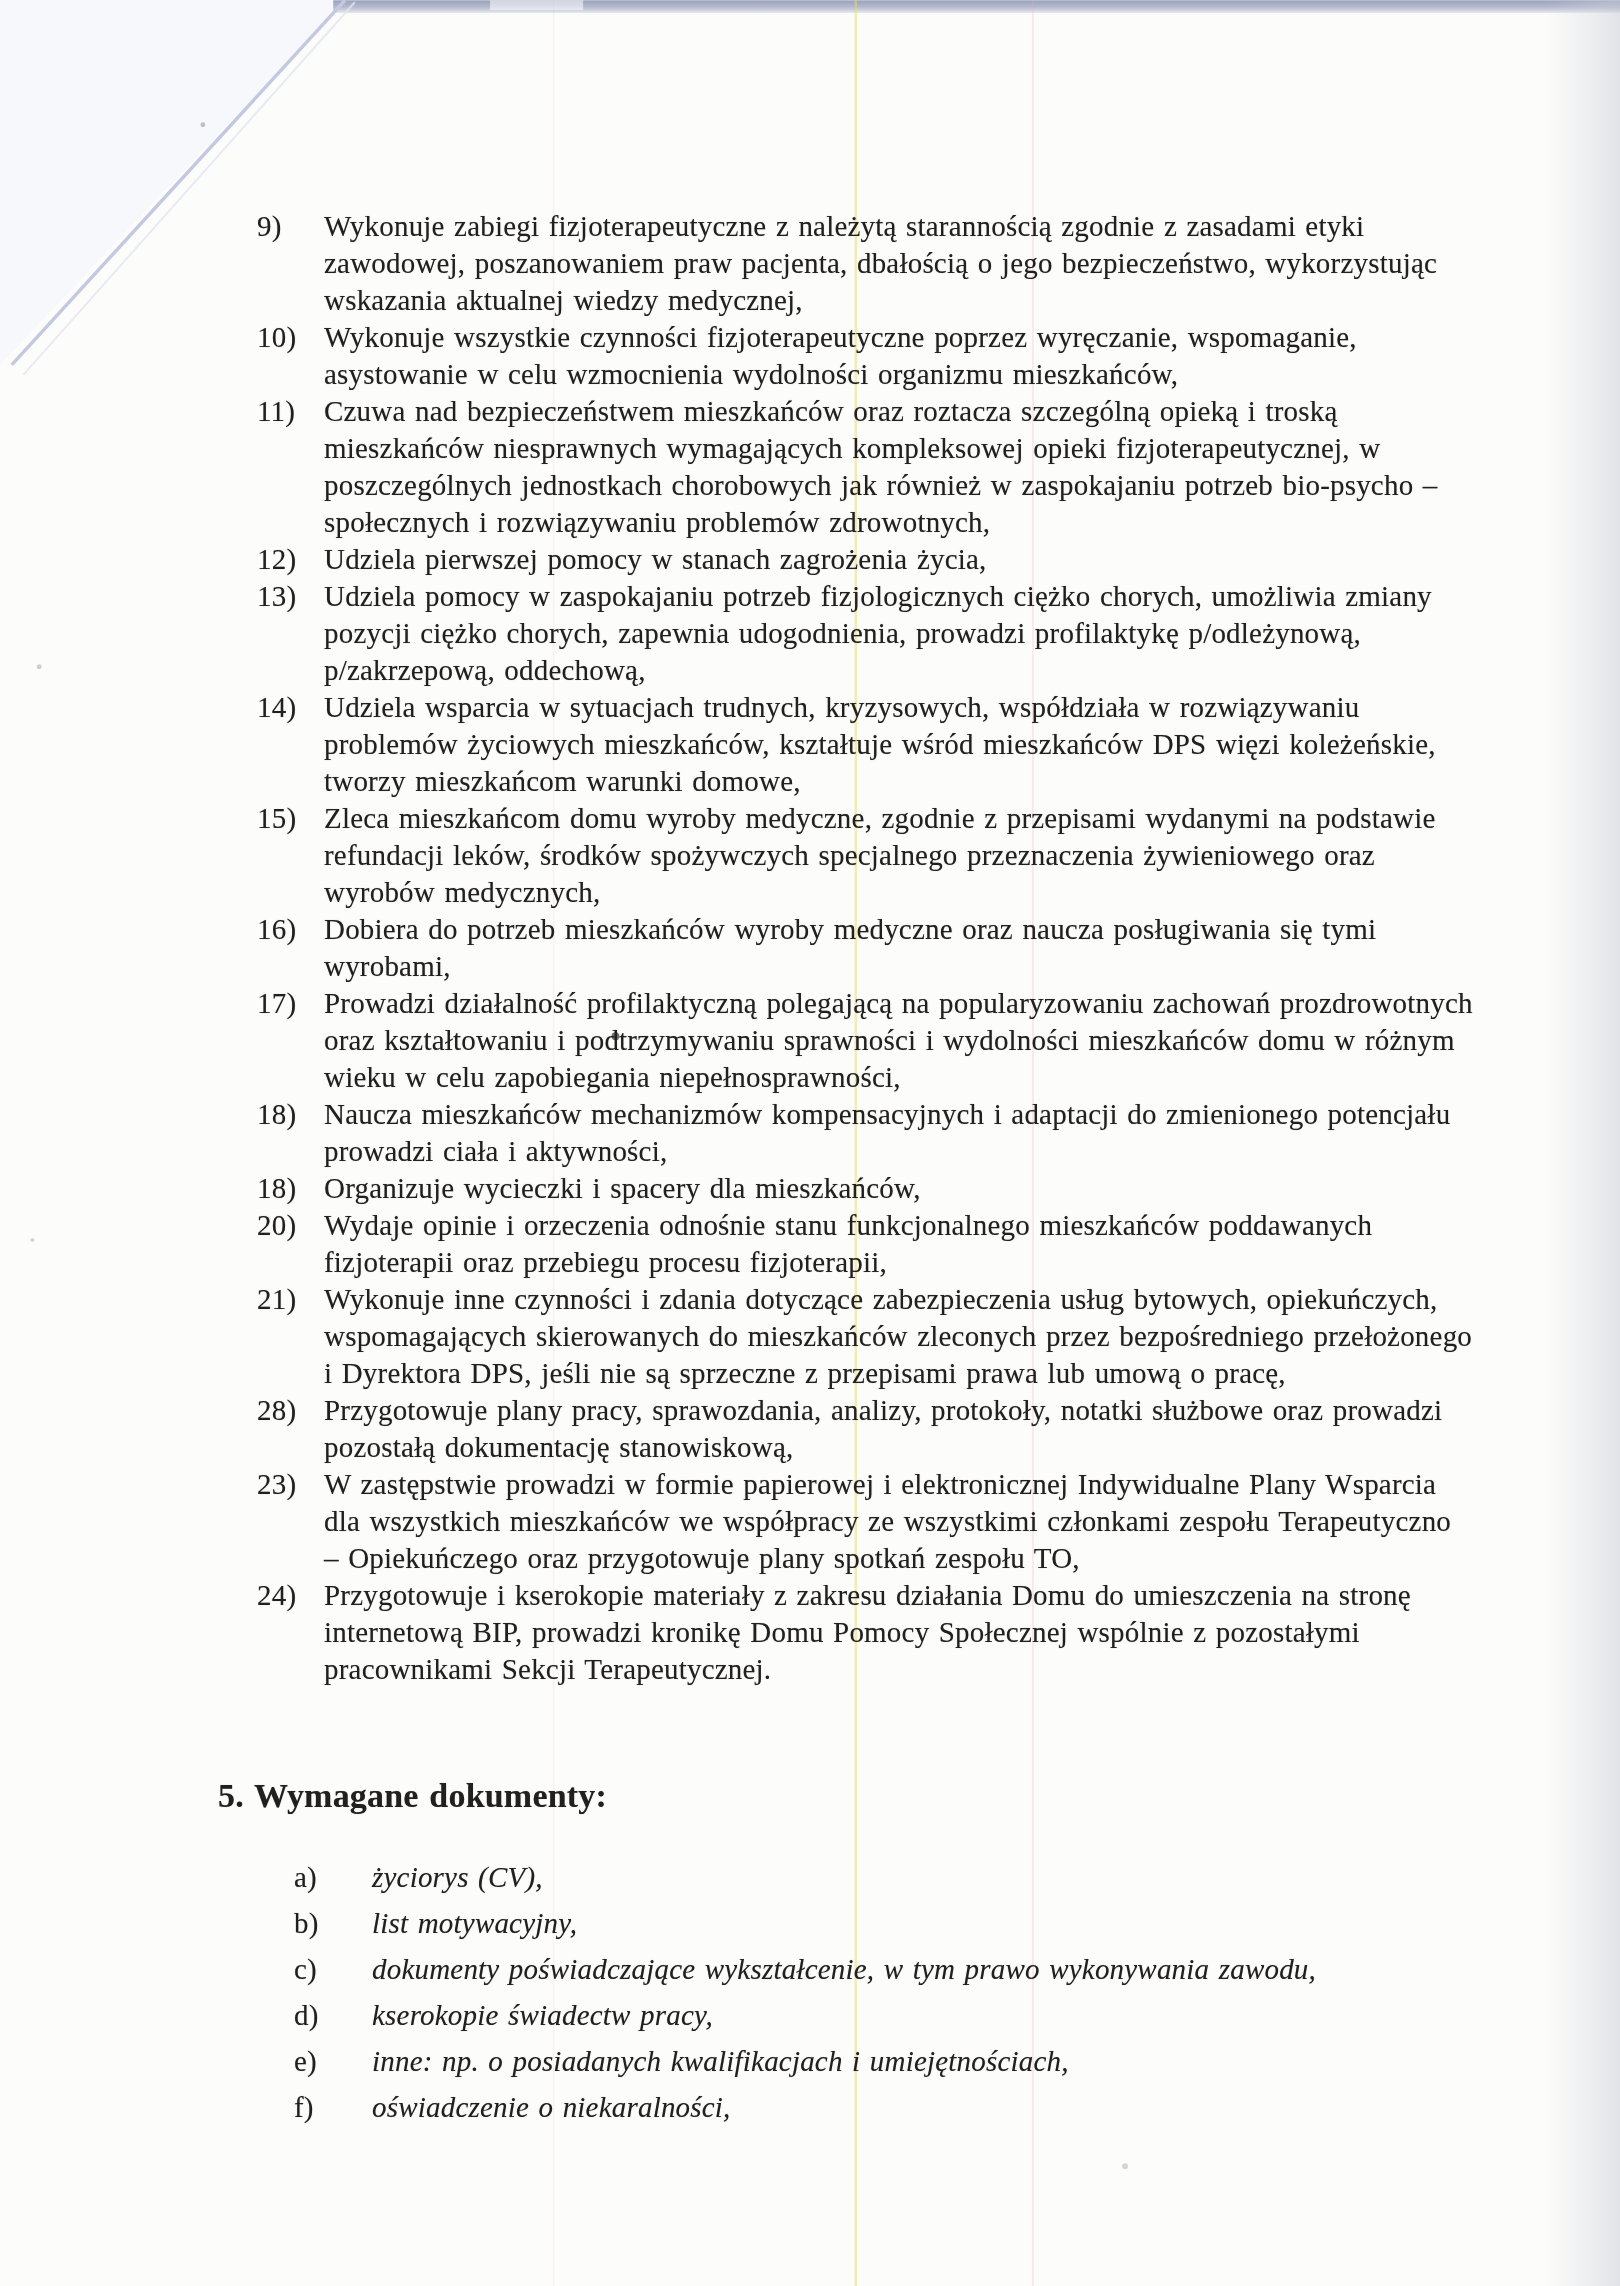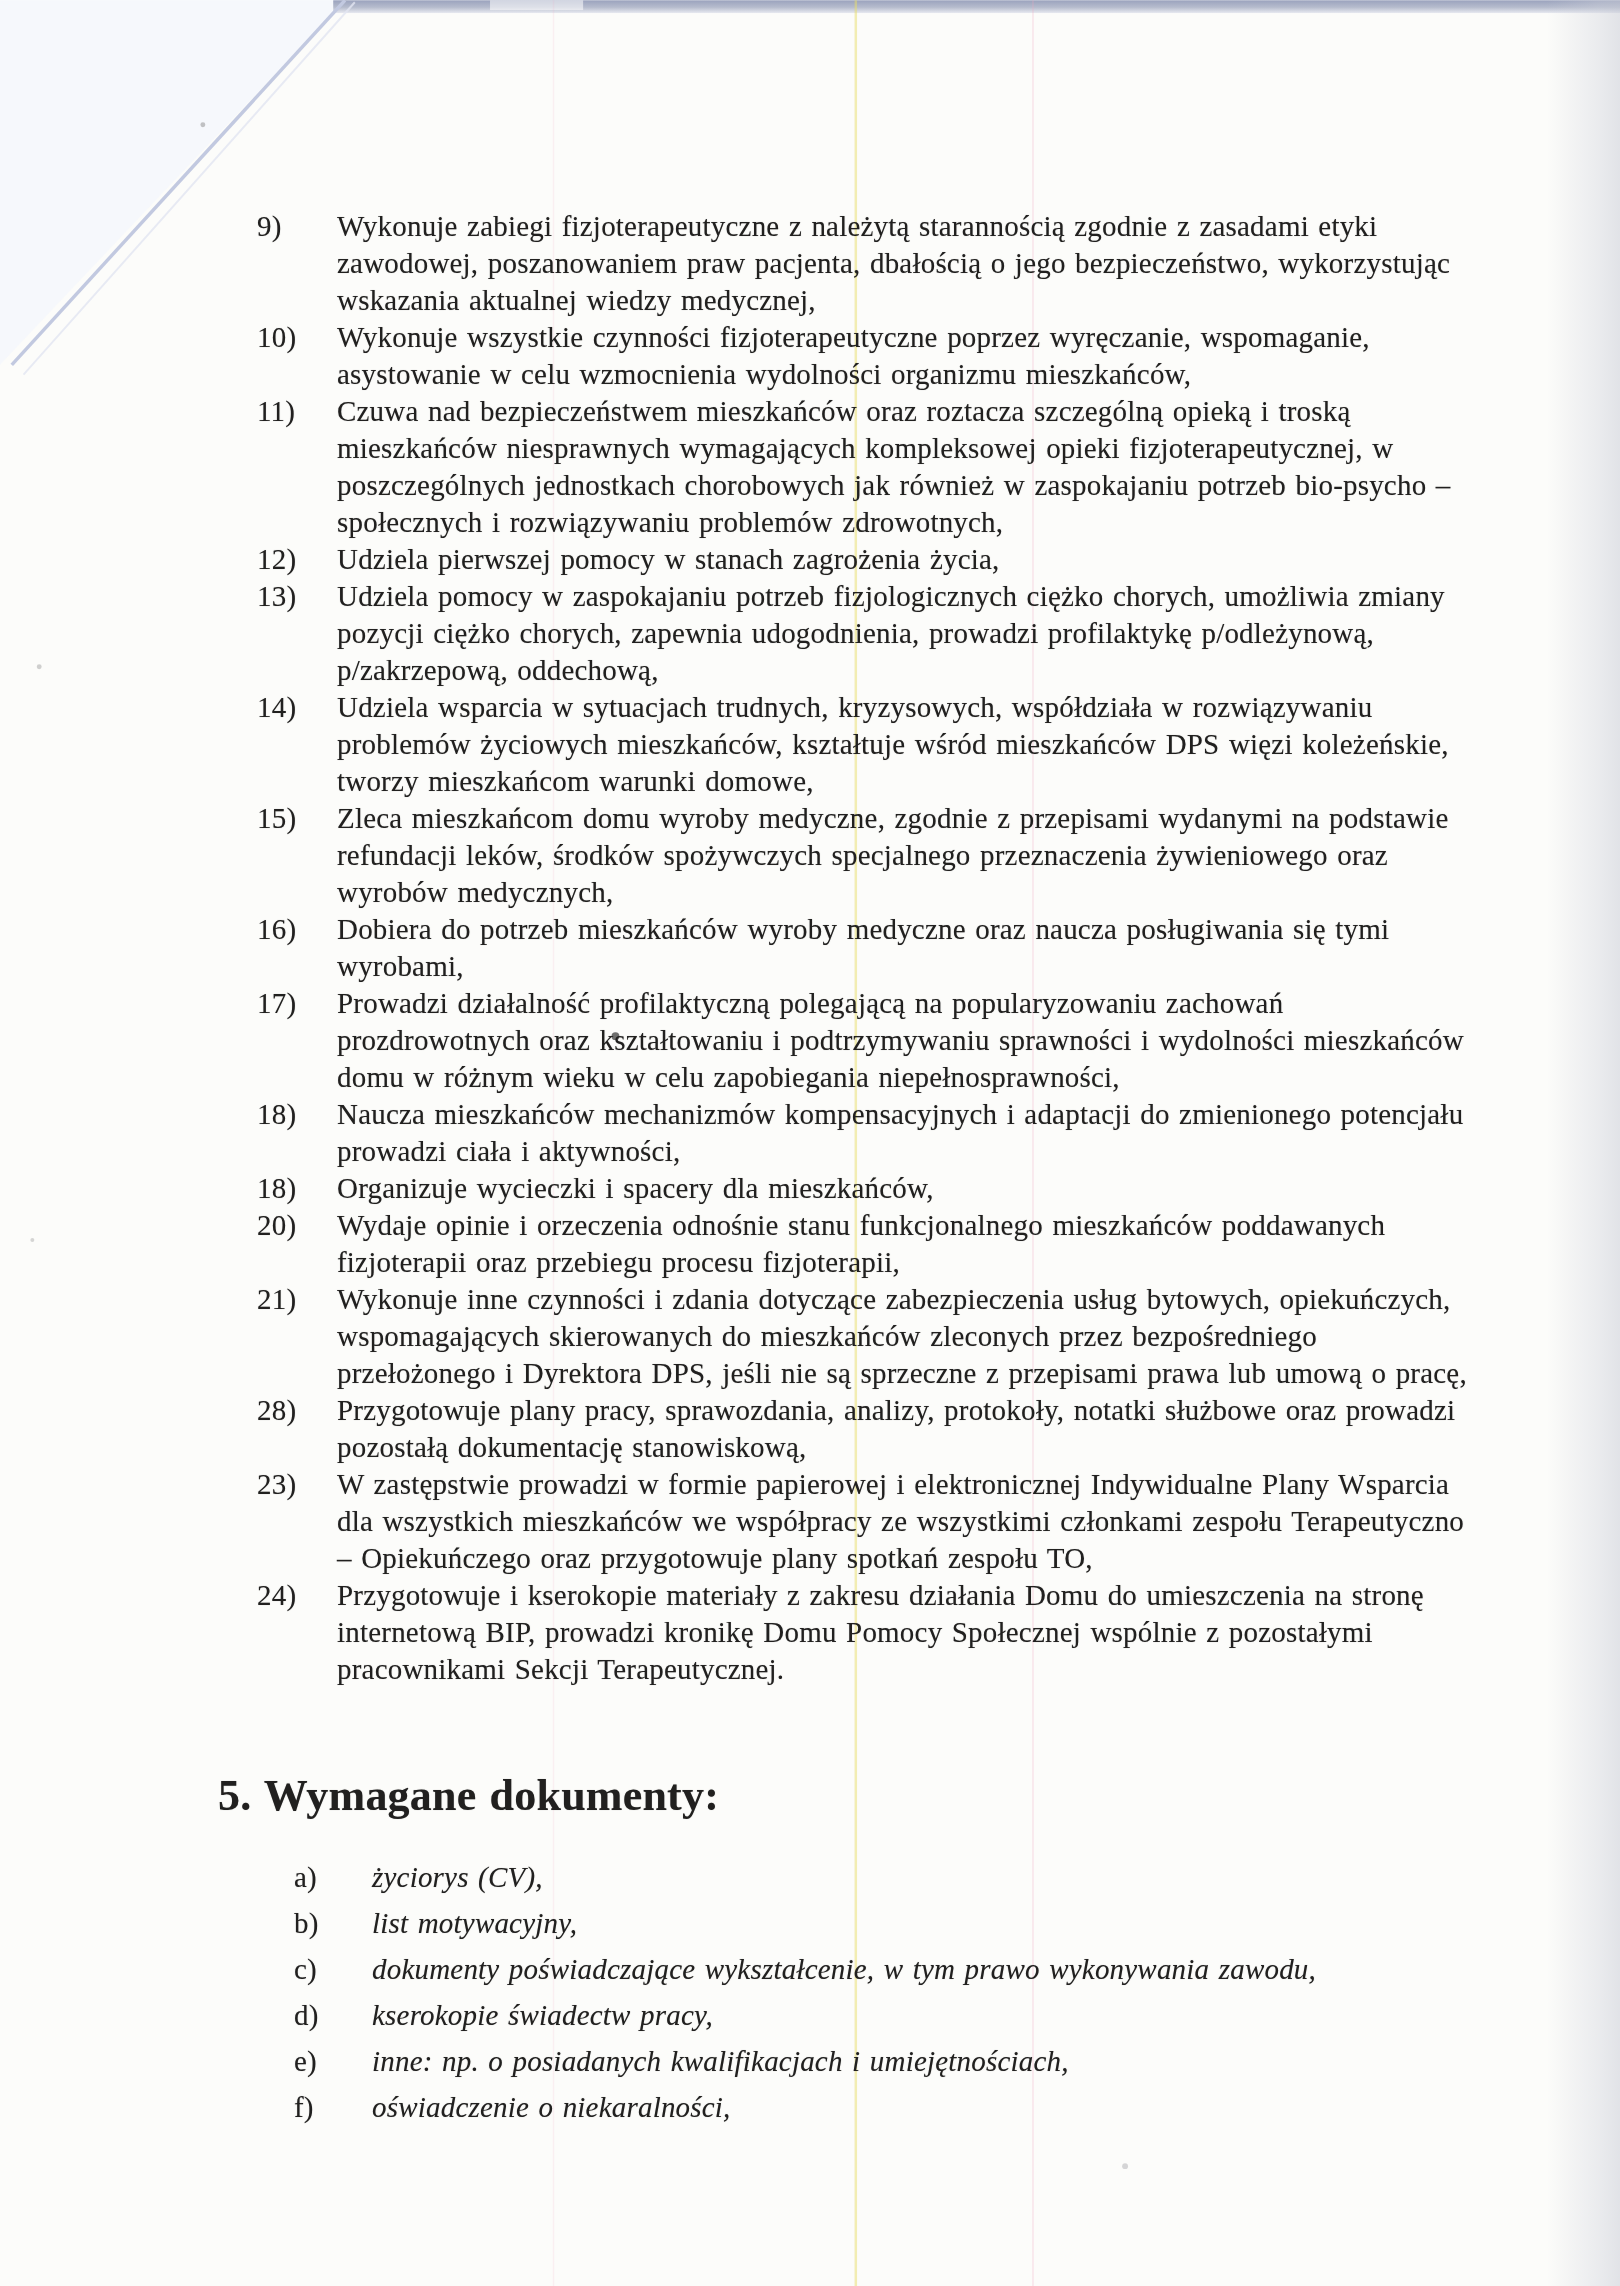--- a/index.html
+++ b/index.html
@@ -19,24 +19,24 @@
   .duties {
     position: absolute; left: 257px; top: 208px; width: 1218px;
   }
   .duty {
     display: flex;
     font-size: 29px; line-height: 37px;
     letter-spacing: 0.2px; word-spacing: 2px;
     text-shadow: 0 0 1px rgba(45,45,45,0.35);
   }
   .duty .num { flex: 0 0 67px; }
-  .duty .txt { flex: 1; margin-left: 13px; }
+  .duty .txt { flex: 1; }
   .section-heading {
     position: absolute; left: 218px; top: 1776px;
-    font-size: 44px; font-weight: bold; line-height: 39px;
+    font-size: 34px; font-weight: bold; line-height: 39px;
     letter-spacing: 0.2px; word-spacing: 2px;
     text-shadow: 0 0 1px rgba(45,45,45,0.35);
     margin: 0;
   }
   .docs {
     position: absolute; left: 294px; top: 1854px; width: 1186px;
   }
   .doc {
     display: flex;
     font-size: 29px; line-height: 46px;

